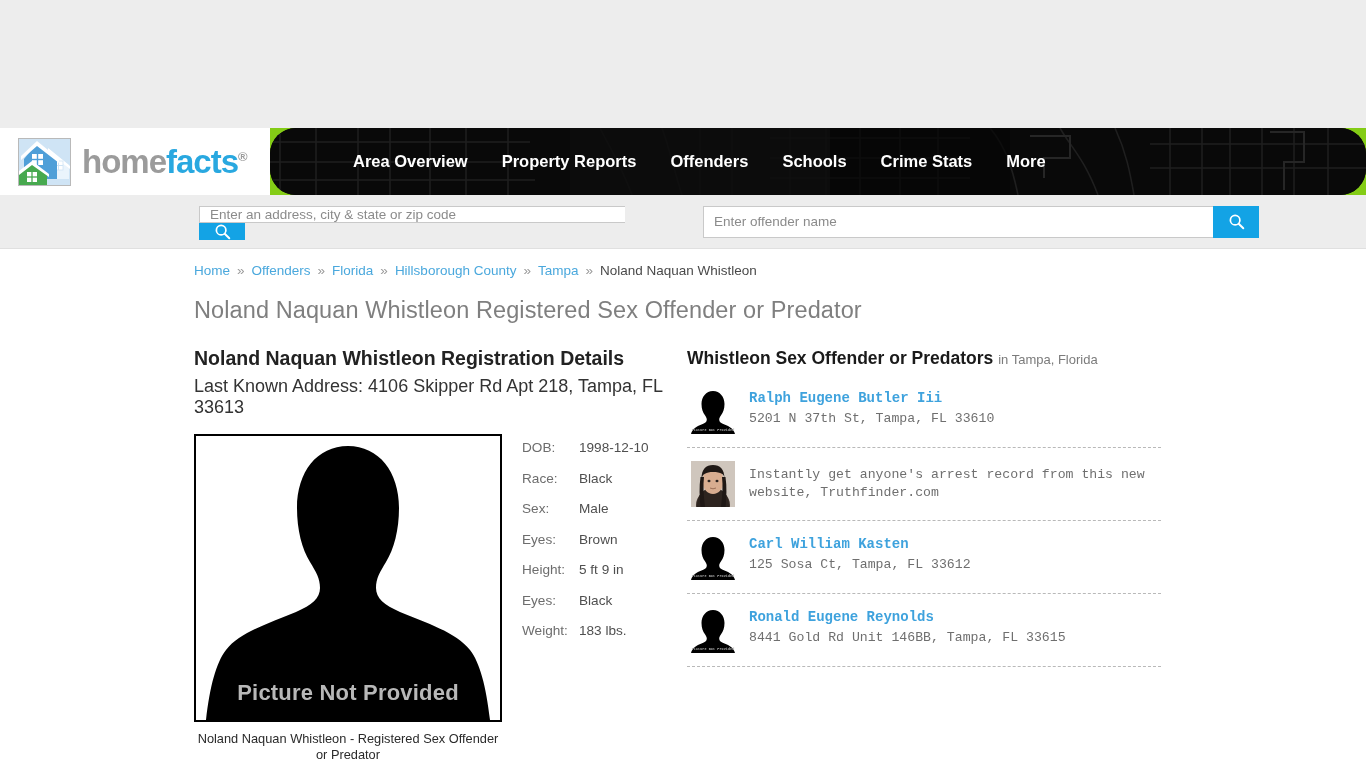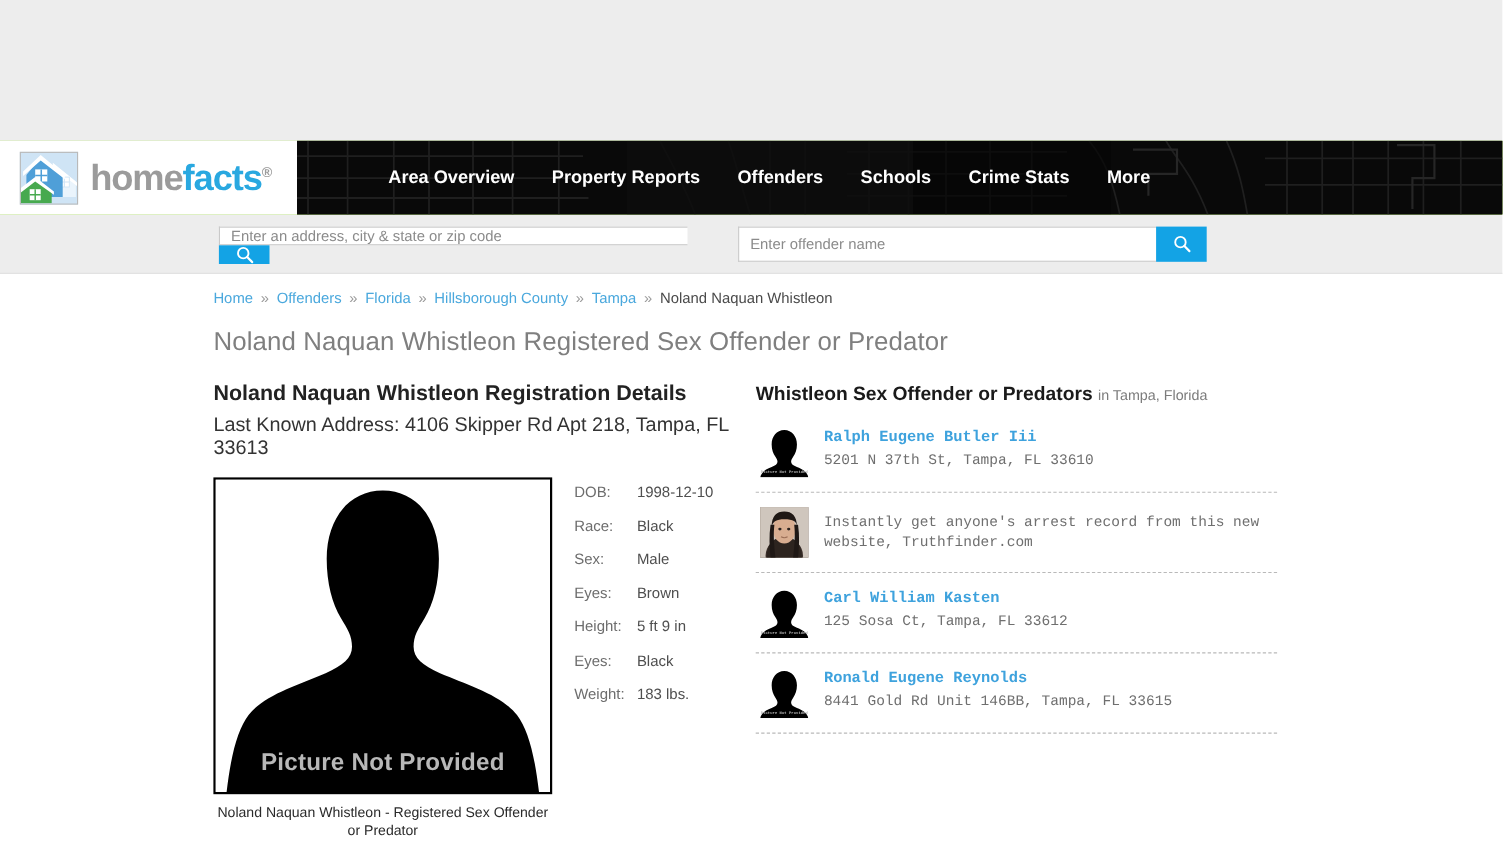--- a/index.html
+++ b/index.html
@@ -56,20 +56,21 @@
   .wm-home { color: #9b9b9b; }
   .wm-facts { color: #29a8e0; }
   .wm-reg { color: #9b9b9b; font-size: 13px; vertical-align: super; }
 
   .nav-zone {
     flex: 1 1 auto;
     height: 67px;
     background: #090909;
     position: relative;
     overflow: hidden;
+    border-radius: 26px;
   }
   .nav-pattern {
     position: absolute;
     inset: 0;
     opacity: 1;
   }
   .nav-items {
     position: relative;
     height: 67px;
     display: flex;
@@ -107,21 +108,21 @@
     border: 1px solid #c9c9c9;
     border-right: none;
     background: #ffffff;
     padding: 0 10px;
     font-size: 13.5px;
     color: #4a4a4a;
     font-family: "Liberation Sans", sans-serif;
     outline: none;
   }
   .search-input.addr { width: 426px; }
-  .search-input.offender { width: 380px; }
+  .search-input.offender { width: 510px; margin-left: 32px; }
   .search-input::placeholder { color: #8b8b8b; }
   .search-btn {
     width: 46px; height: 32px;
     background: #13a3e5;
     border: none;
     cursor: pointer;
     display: flex;
     align-items: center;
     justify-content: center;
     padding: 0;

